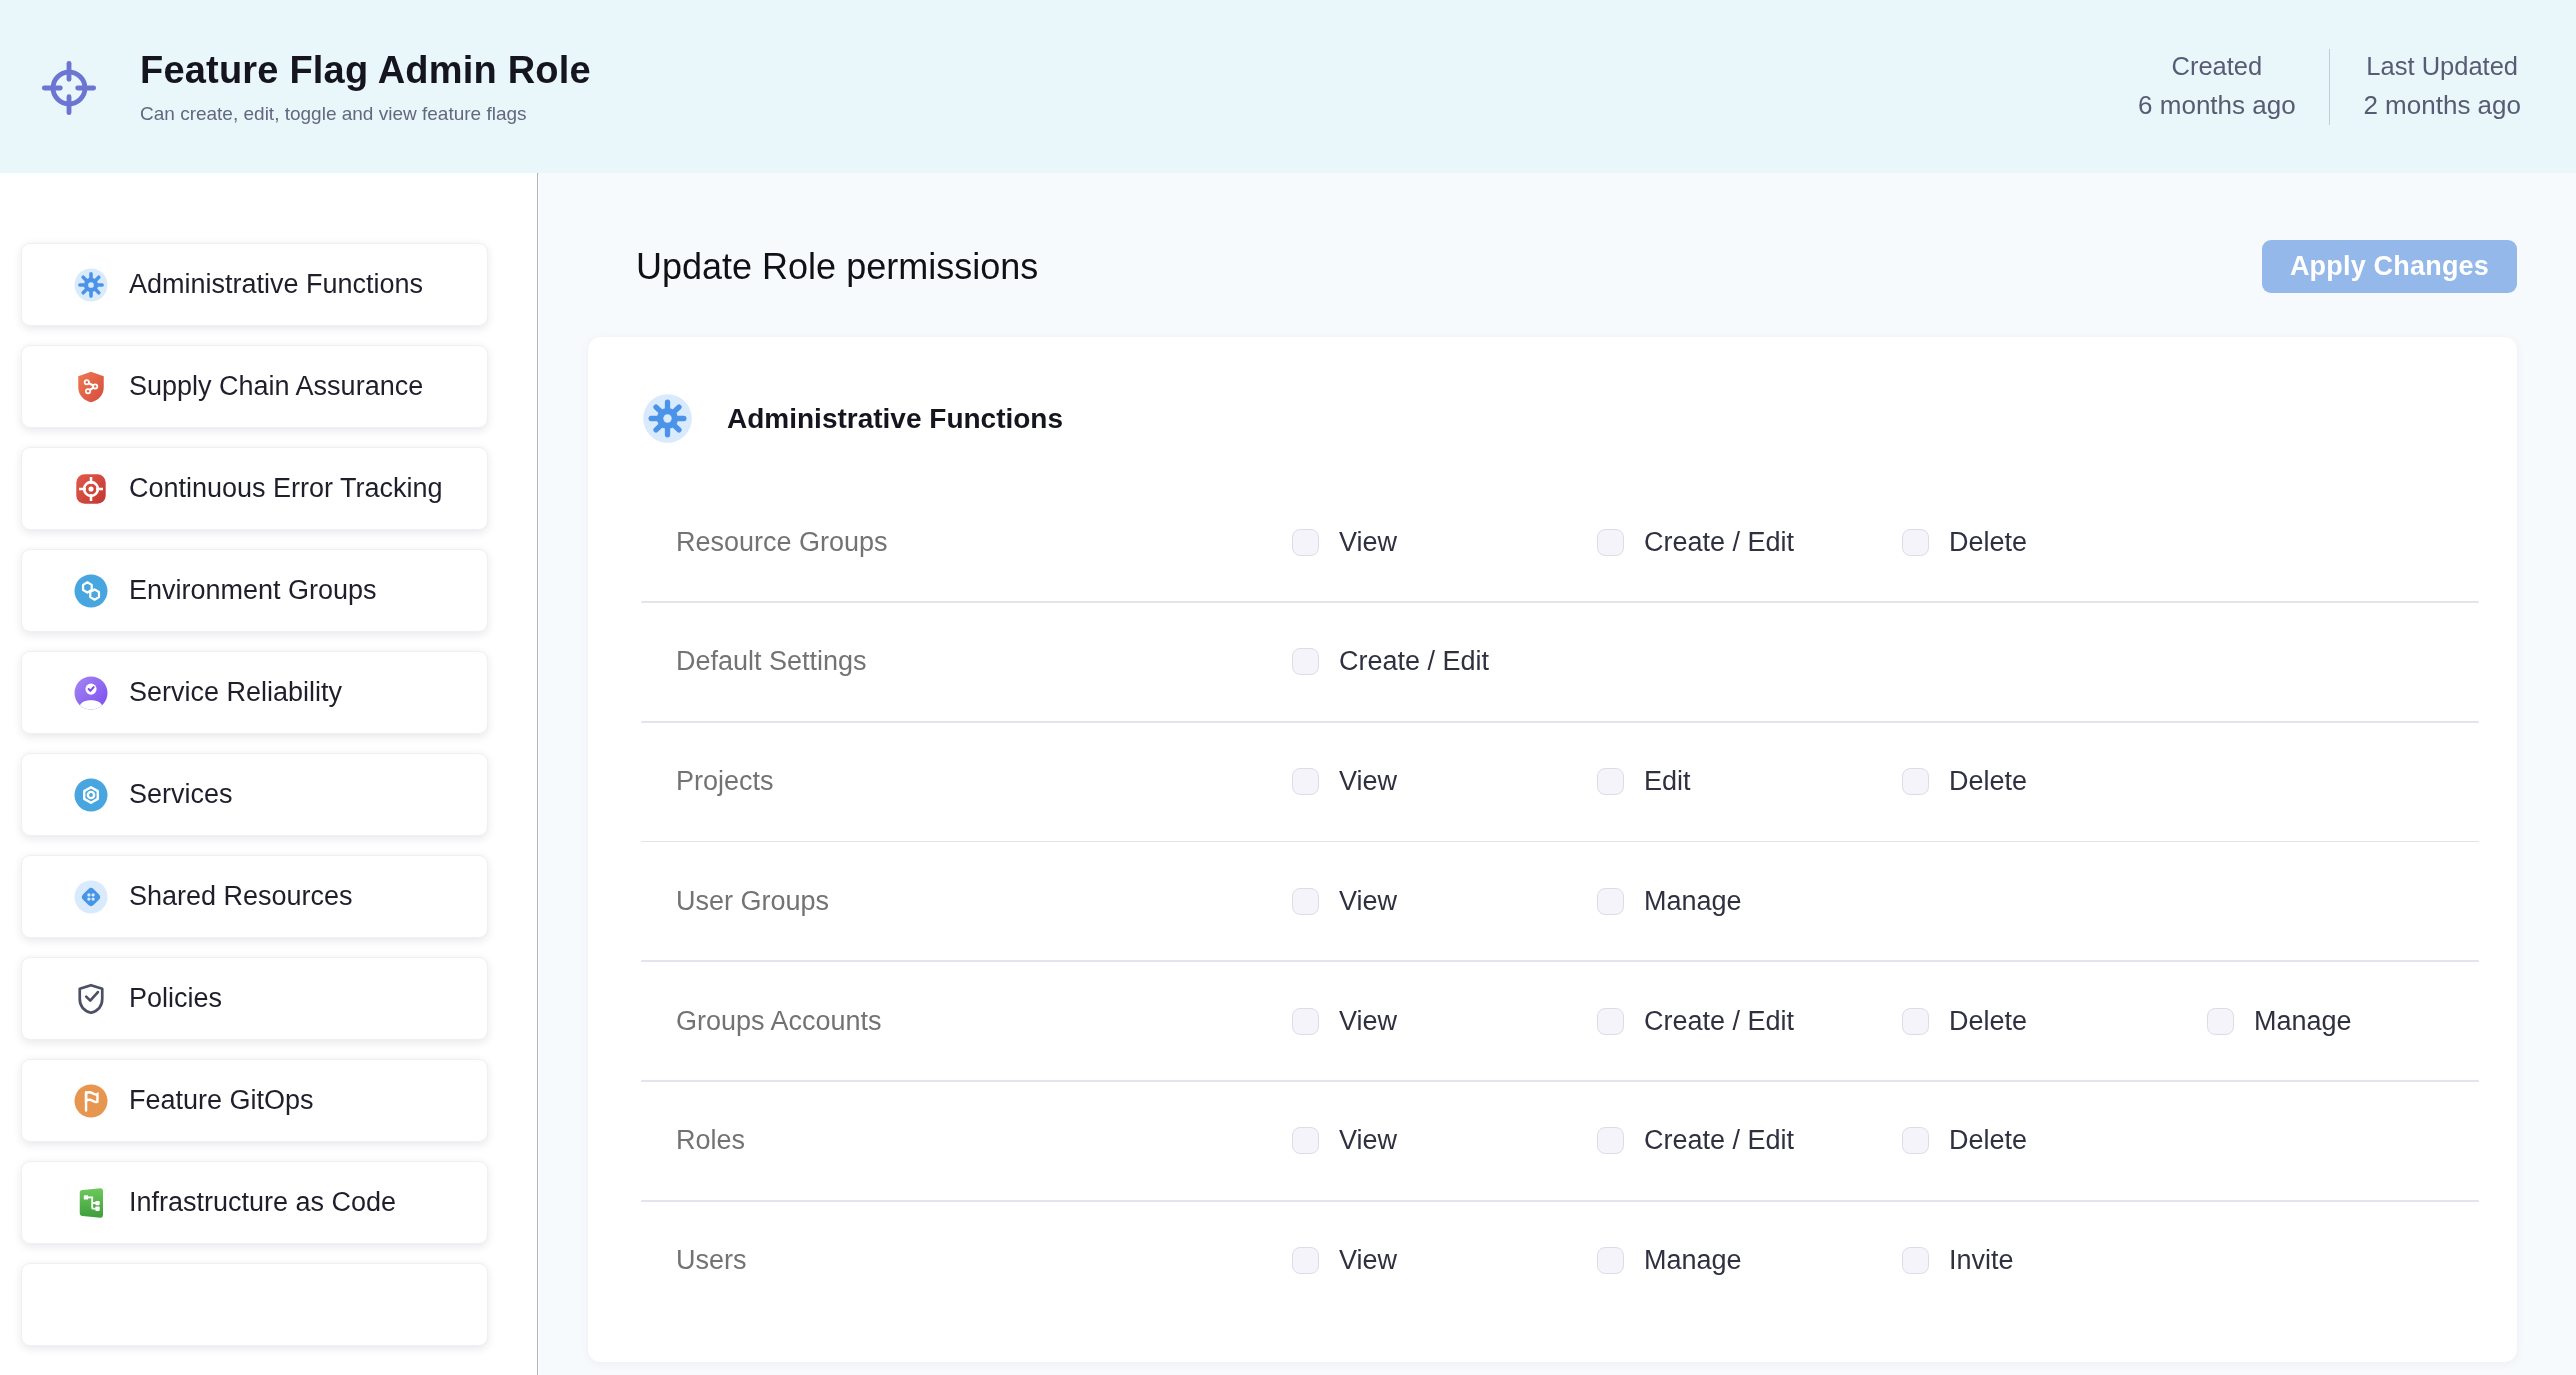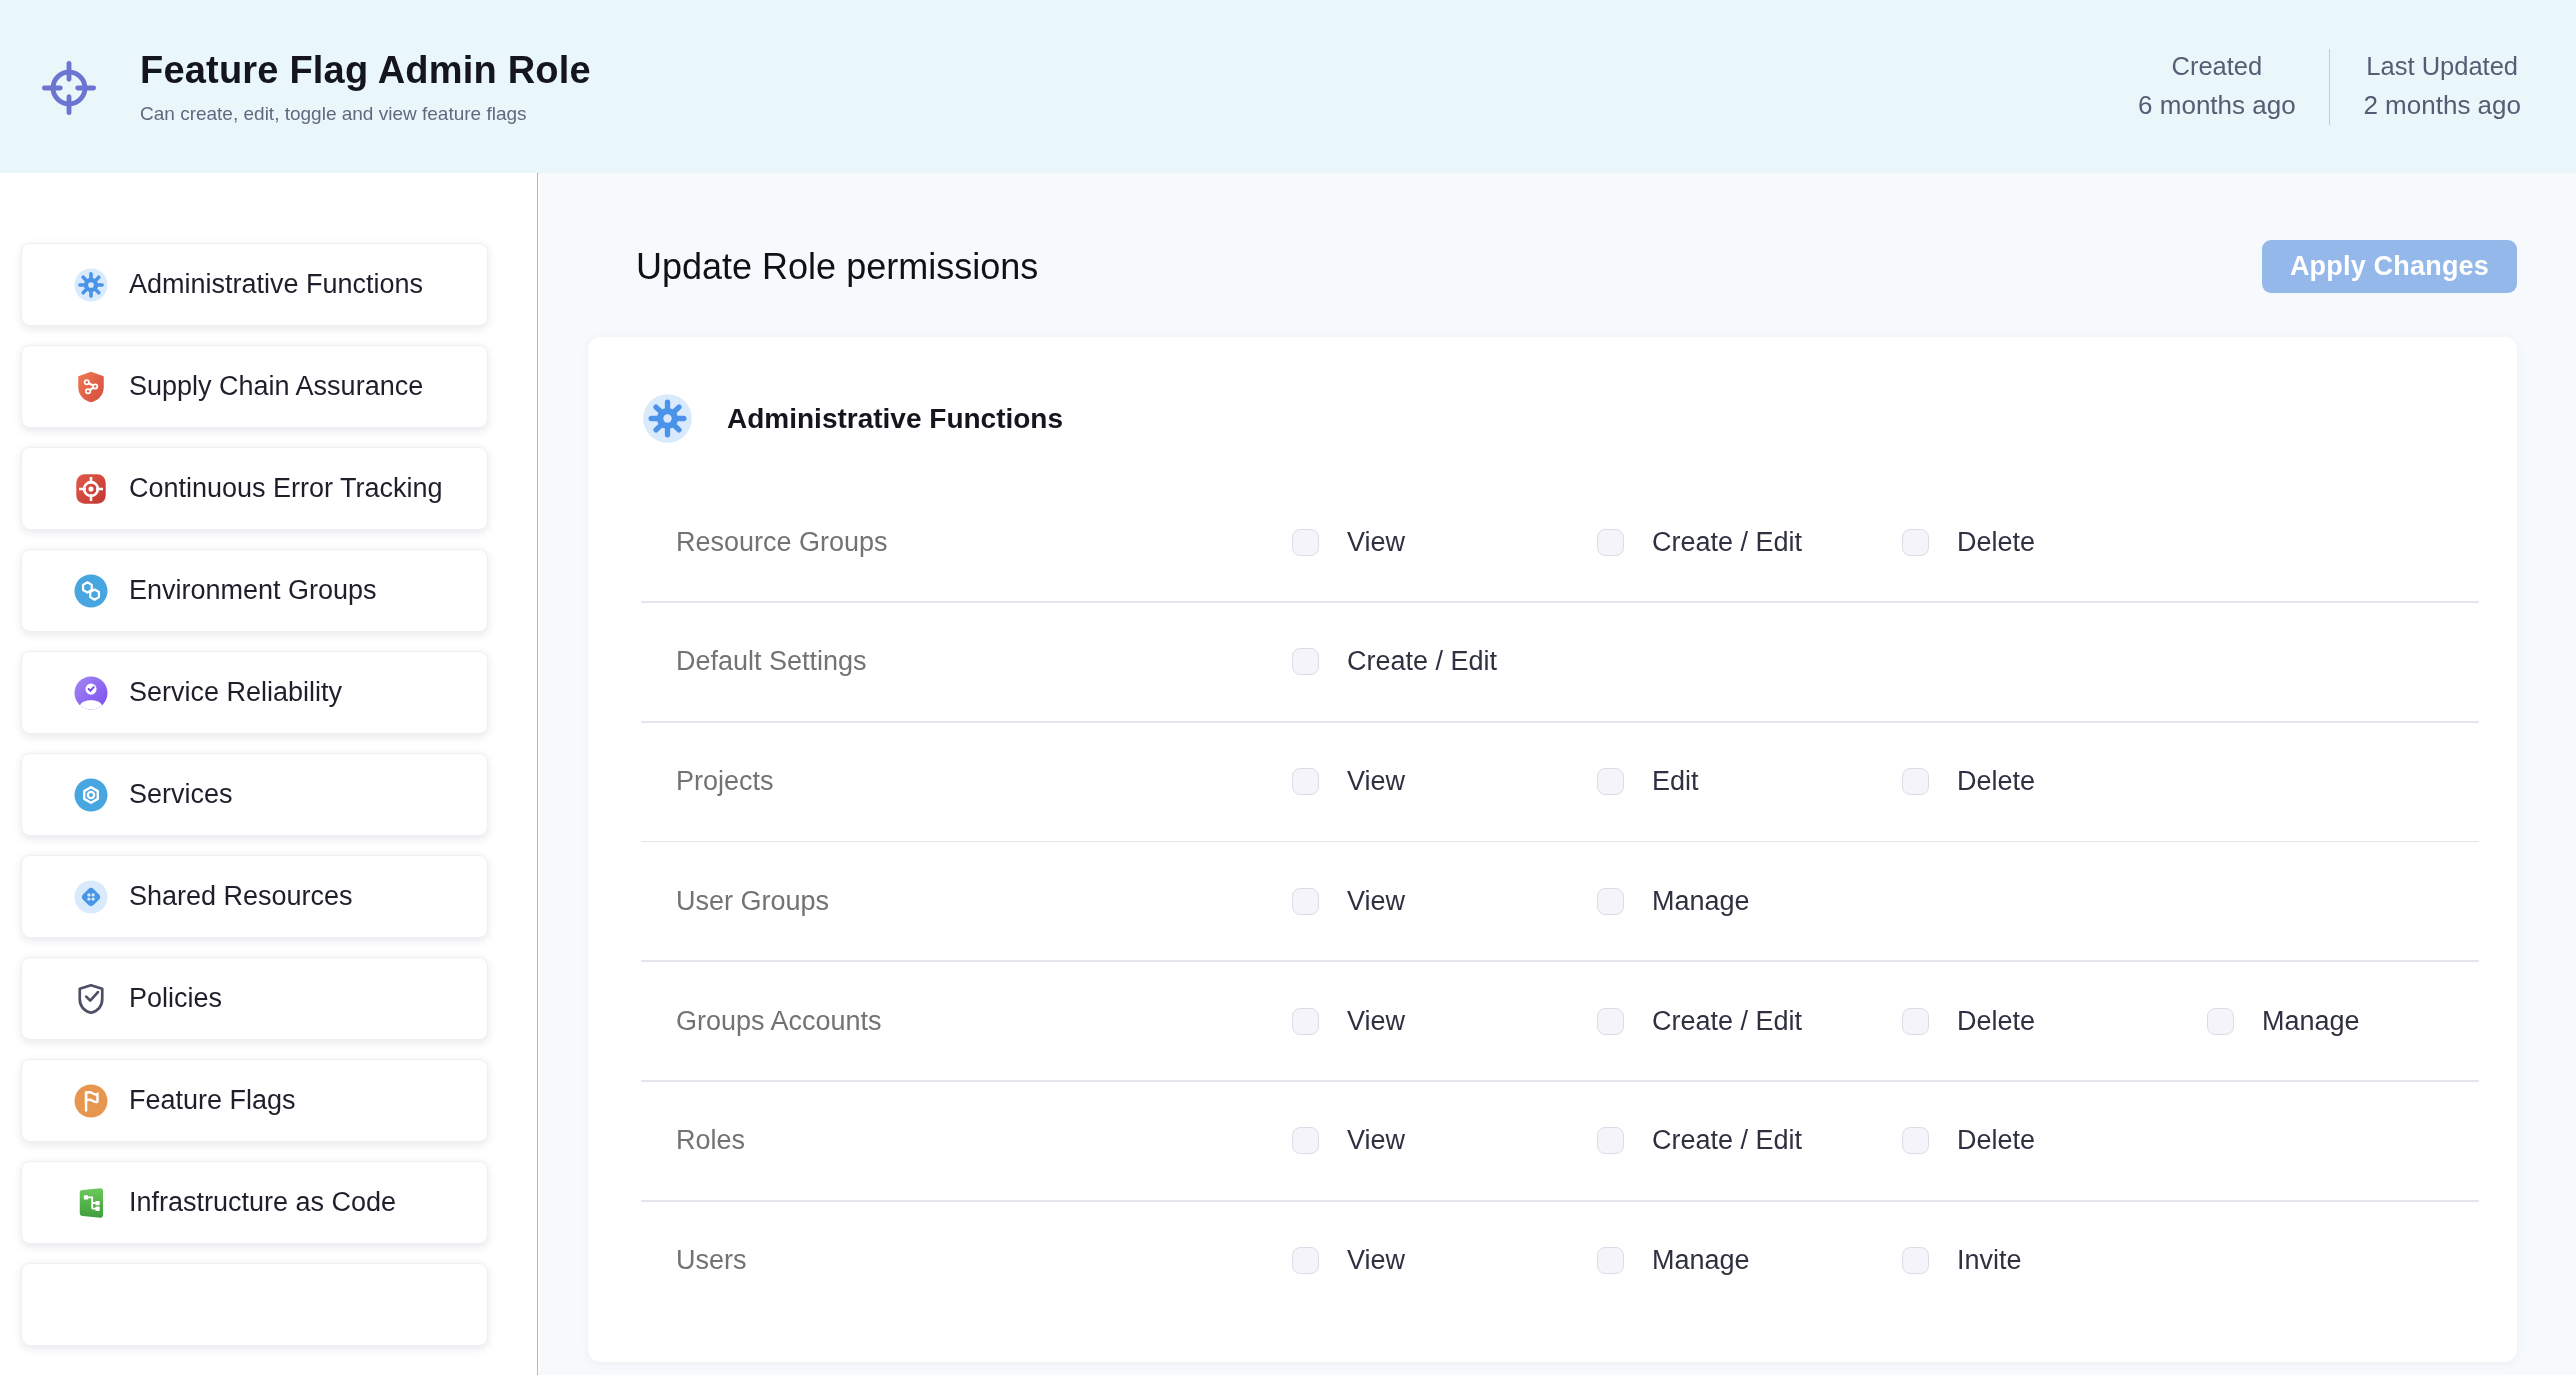--- a/index.html
+++ b/index.html
@@ -46,21 +46,21 @@
                background: #ffffff; border-radius: 12.7px; box-shadow: 0 1.8px 9px rgba(40,44,80,0.06);
                padding-top: 55px; overflow: hidden; }
   .section-header { display: flex; align-items: center; padding-left: 53px; height: 53px; }
   .section-icon { width: 53px; height: 53px; flex: 0 0 53px; }
   .section-icon svg { width: 100%; height: 100%; }
   .section-title { margin-left: 33px; font-size: 28px; font-weight: 600; color: #15151f; }
 
   .rows { margin-top: 38px; }
   .perm-row { height: 118px; display: flex; align-items: center; padding-left: 88px; }
   .row-resource { flex: 0 0 616px; font-size: 27px; color: #737373; }
-  .perm-cell { flex: 0 0 305px; display: flex; align-items: center; gap: 8px; }
+  .perm-cell { flex: 0 0 305px; display: flex; align-items: center; }
   .checkbox { width: 27px; height: 27px; flex: 0 0 27px; border: 1.8px solid #dcdce8;
               border-radius: 8.2px; background: #f4f4fa; cursor: pointer; }
   .perm-label { margin-left: 20px; font-size: 27px; color: #2f3040; }
   .row-divider { height: 1.8px; background: #e4e4ec; margin: 0 38px 0 53px; border-radius: 0.9px; }
 </style>
 </head>
 <body>
 
 <div class="app">
 
@@ -238,21 +238,21 @@
         <div class="side-card">
           <span class="side-icon">
             <svg viewBox="0 0 24 24">
               <circle cx="12" cy="12" r="11" fill="#e6964e"></circle>
               <g fill="none" stroke="#fff" stroke-width="1.6" stroke-linecap="round">
                 <path d="M8.7 18.4 V6.2"></path>
                 <path d="M8.7 6.9 C10.3 5.9 11.6 6 13 6.9 C14.4 7.8 15.4 7.9 16.3 7.4 V12.4 C15.4 12.9 14.4 12.8 13 11.9 C11.6 11 10.3 10.9 8.7 11.9 Z"></path>
               </g>
             </svg>
           </span>
-          <span class="side-label">Feature Flags</span>
+          <span class="side-label">Feature GitOps</span>
         </div>
         <div class="side-card">
           <span class="side-icon">
             <svg viewBox="0 0 24 24">
               <defs>
                 <linearGradient id="gD" x1="0" y1="0" x2="0" y2="1">
                   <stop offset="0" stop-color="#6cc95b"></stop>
                   <stop offset="1" stop-color="#3f9e3c"></stop>
                 </linearGradient>
               </defs>

